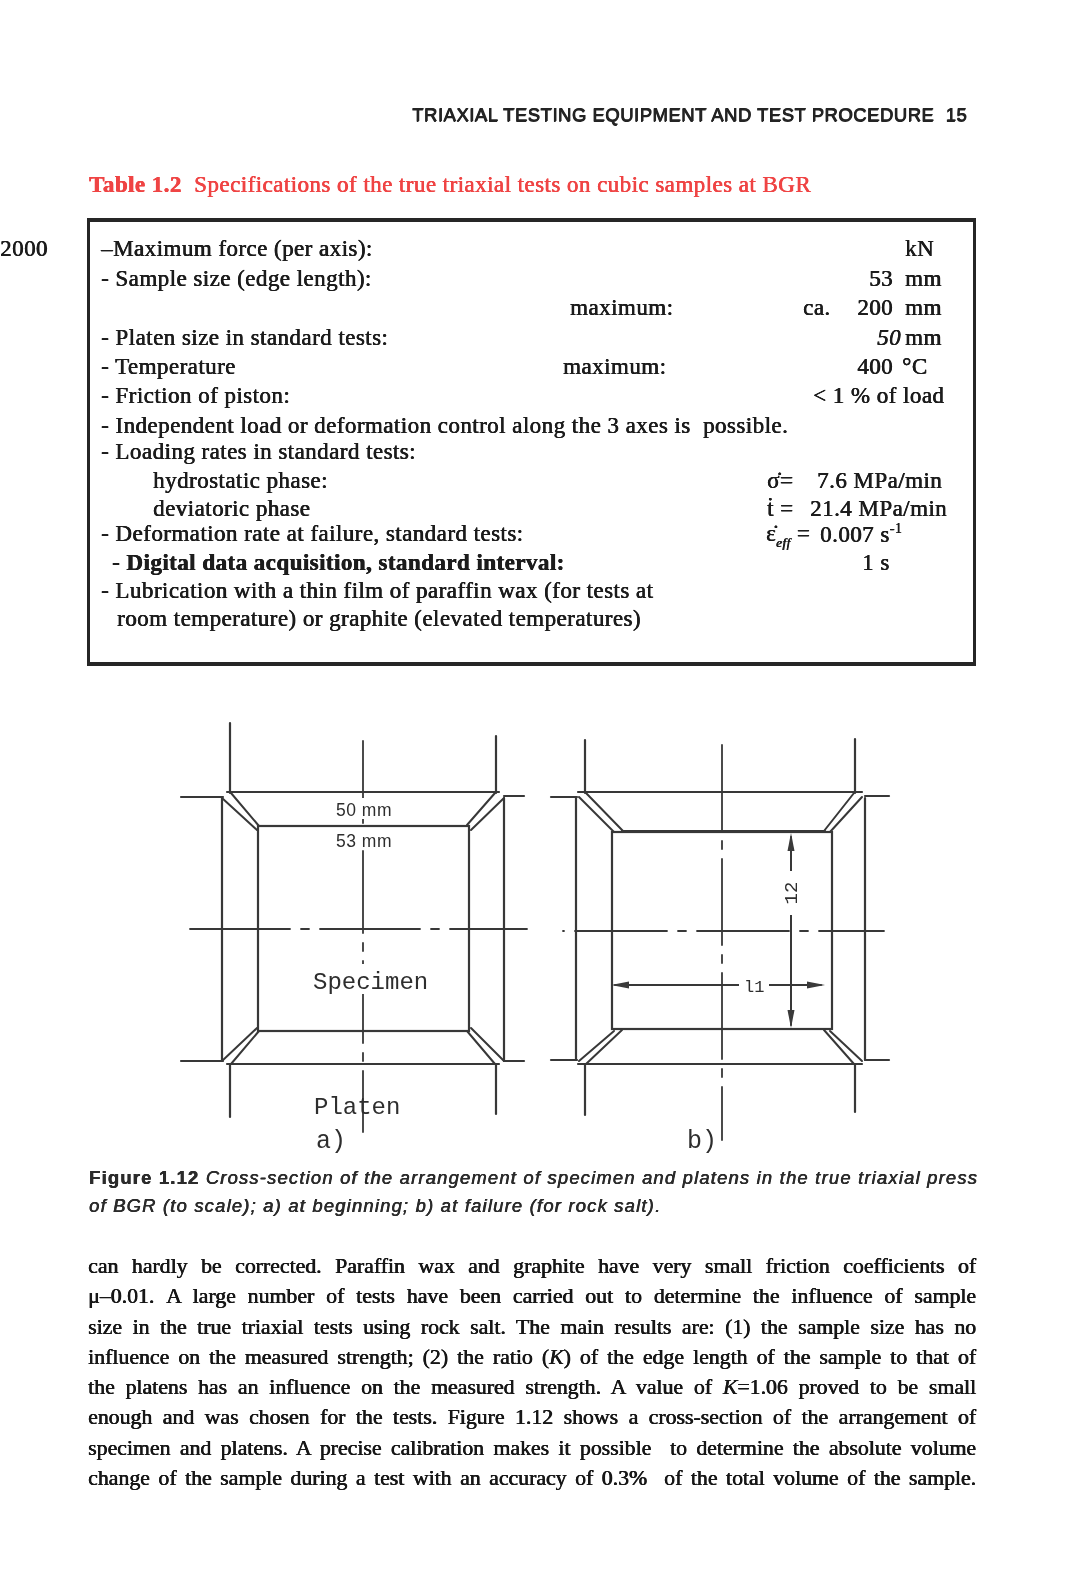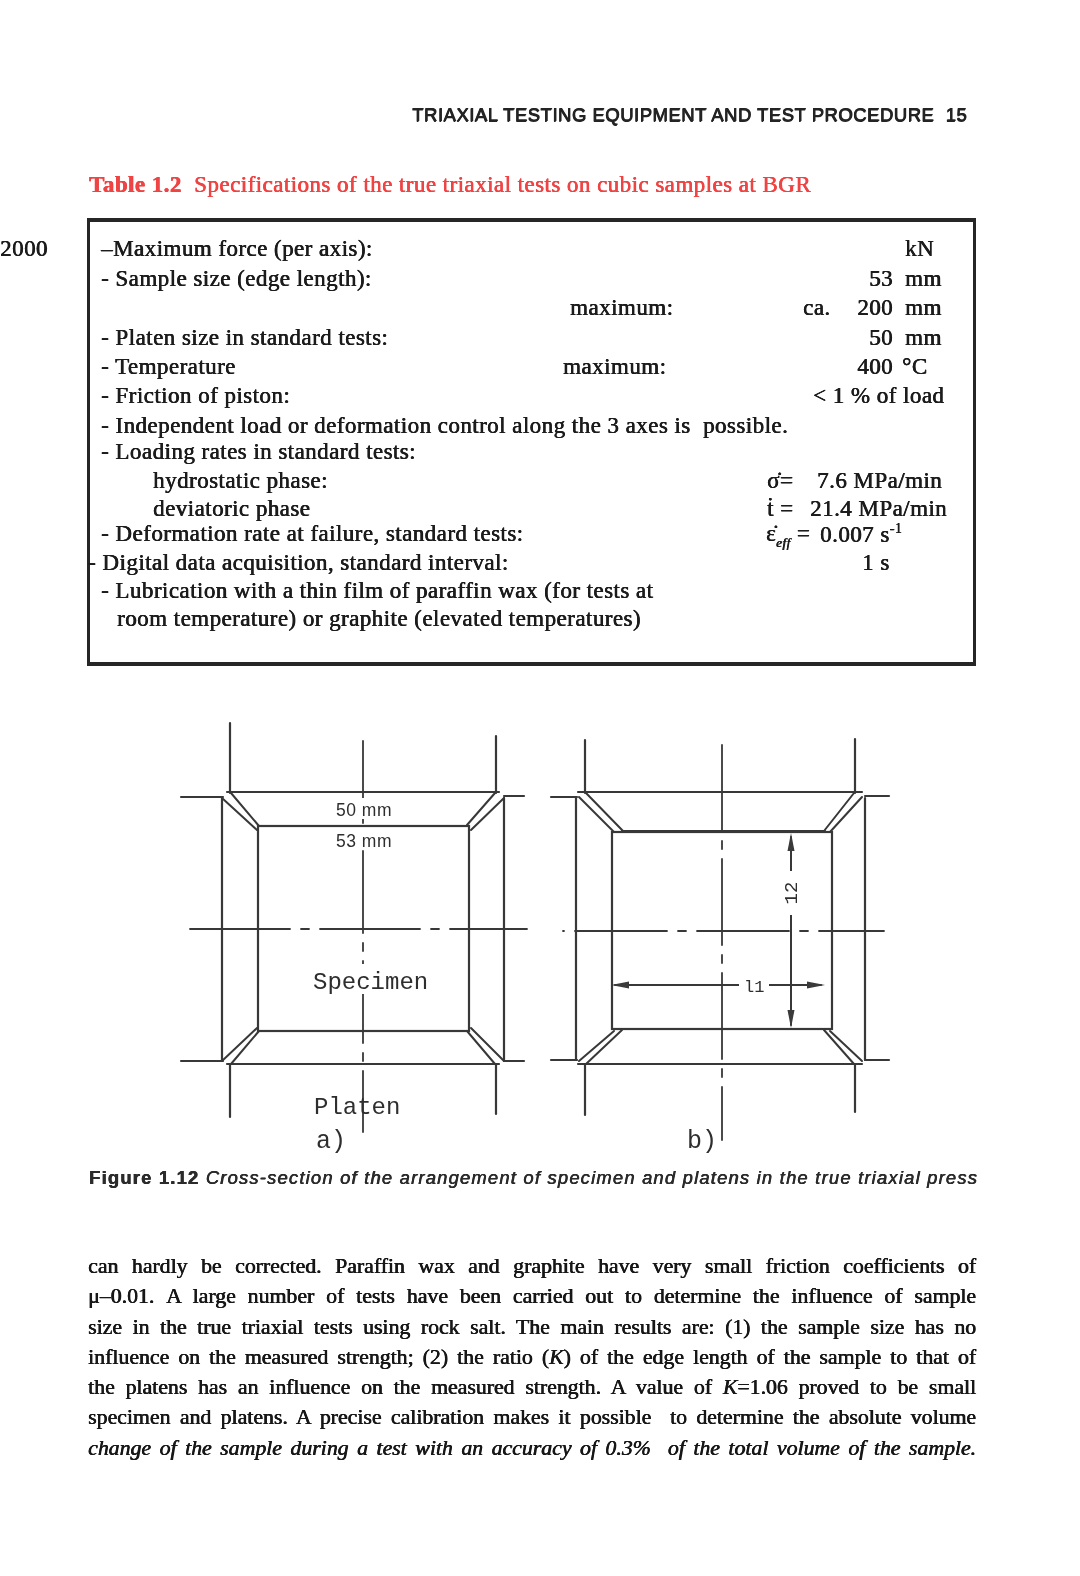--- a/index.html
+++ b/index.html
@@ -26,21 +26,21 @@
 <div class="row" style="left:101px;top:266px;">- Sample size (edge length):</div>
 <div class="row" style="left:0;top:266px;width:893px;text-align:right;">53</div>
 <div class="row" style="left:905px;top:266px;">mm</div>
 
 <div class="row" style="left:570px;top:295px;">maximum:</div>
 <div class="row" style="left:803px;top:295px;">ca.</div>
 <div class="row" style="left:0;top:295px;width:893px;text-align:right;">200</div>
 <div class="row" style="left:905px;top:295px;">mm</div>
 
 <div class="row" style="left:101px;top:325px;">- Platen size in standard tests:</div>
-<div class="row" style="left:0;top:325px;width:893px;text-align:right;">50</div>
+<div class="row" style="left:8px;top:325px;width:893px;text-align:right;font-style:italic;">50</div>
 <div class="row" style="left:905px;top:325px;">mm</div>
 
 <div class="row" style="left:101px;top:354px;">- Temperature</div>
 <div class="row" style="left:563px;top:354px;">maximum:</div>
 <div class="row" style="left:0;top:354px;width:893px;text-align:right;">400</div>
 <div class="row" style="left:902px;top:354px;">°C</div>
 
 <div class="row" style="left:101px;top:383px;">- Friction of piston:</div>
 <div class="row" style="left:813px;top:383px;">&lt; 1 % of load</div>
 
@@ -53,21 +53,21 @@
 <div class="row" style="left:817px;top:468px;">7.6 MPa/min</div>
 
 <div class="row" style="left:153px;top:496px;">deviatoric phase</div>
 <div class="row" style="left:767px;top:496px;">ṫ =</div>
 <div class="row" style="left:810px;top:496px;">21.4 MPa/min</div>
 
 <div class="row" style="left:101px;top:521px;">- Deformation rate at failure, standard tests:</div>
 <div class="row" style="left:766px;top:521px;">ε̇<sub style="font-size:13px;font-style:italic;">eff</sub> =</div>
 <div class="row" style="left:820px;top:521px;">0.007 s<sup style="font-size:14px;">-1</sup></div>
 
-<div class="row" style="left:88px;top:550px;">- Digital data acquisition, standard interval:</div>
+<div class="row" style="left:112px;top:550px;font-weight:bold;">- Digital data acquisition, standard interval:</div>
 <div class="row" style="left:862px;top:550px;">1 s</div>
 
 <div class="row" style="left:101px;top:578px;">- Lubrication with a thin film of paraffin wax (for tests at</div>
 
 <div class="row" style="left:117px;top:606px;font-family:Liberation Serif, serif;">room temperature) or graphite (elevated temperatures)</div>
 
 <svg class="abs" style="left:0;top:0;" width="1080" height="1576" viewBox="0 0 1080 1576" fill="none" stroke="#383838" stroke-width="2.2" stroke-linecap="round">
 
   <g>
     <line x1="230" y1="723" x2="230" y2="793"></line>
@@ -190,23 +190,24 @@
     <rect x="780" y="871" width="22" height="44" fill="#fff"></rect>
     <rect x="739" y="974" width="30" height="21" fill="#fff"></rect>
   </g>
   <g fill="#2e2e2e" stroke="none" font-family="Liberation Mono, monospace">
     <text font-size="19" text-anchor="middle" transform="rotate(-90 791 893)" x="791" y="899">12</text>
     <text x="744" y="992" font-size="17">l1</text>
     <text x="687" y="1148" font-size="25">b)</text>
   </g>
 </svg>
 
-<div class="abs sans thick" style="left:89px;top:1164px;font-size:18.3px;line-height:28px;color:#2b2b2b;letter-spacing:1.25px;white-space:nowrap;"><b>Figure 1.12</b> <i>Cross-section of the arrangement of specimen and platens in the true triaxial press</i><br></div>
+<div class="abs sans thick" style="left:89px;top:1164px;font-size:18.3px;line-height:28px;color:#2b2b2b;letter-spacing:1.25px;white-space:nowrap;"><b>Figure 1.12</b> <i>Cross-section of the arrangement of specimen and platens in the true triaxial press</i><br><i>of BGR (to scale); a) at beginning; b) at failure (for rock salt).</i></div>
 
 <div class="abs thick" style="left:88px;top:1246px;width:888px;font-size:21.8px;color:#171717;">
   <div style="text-align:justify;text-align-last:justify;height:30.3px;margin-top:8px;">can hardly be corrected. Paraffin wax and graphite have very small friction coefficients of</div>
   <div style="text-align:justify;text-align-last:justify;height:30.3px;">μ–0.01. A large number of tests have been carried out to determine the influence of sample</div>
   <div style="text-align:justify;text-align-last:justify;height:30.3px;">size in the true triaxial tests using rock salt. The main results are: (1) the sample size has no</div>
   <div style="text-align:justify;text-align-last:justify;height:30.3px;">influence on the measured strength; (2) the ratio (<i>K</i>) of the edge length of the sample to that of</div>
   <div style="text-align:justify;text-align-last:justify;height:30.3px;">the platens has an influence on the measured strength. A value of <i>K</i>=1.06 proved to be small</div>
+  <div style="text-align:justify;text-align-last:justify;height:30.3px;">enough and was chosen for the tests. Figure 1.12 shows a cross-section of the arrangement of</div>
   <div style="text-align:justify;text-align-last:justify;height:30.3px;">specimen and platens. A precise calibration makes it possible&nbsp; to determine the absolute volume</div>
-  <div style="text-align:justify;text-align-last:justify;height:30.3px;font-style:italic;">change of the sample during a test with an accuracy of 0.3%&nbsp; of the total volume of the sample.</div>
+  <div style="text-align:justify;text-align-last:justify;height:30.3px;">change of the sample during a test with an accuracy of 0.3%&nbsp; of the total volume of the sample.</div>
 </div>
 
 </body></html>

